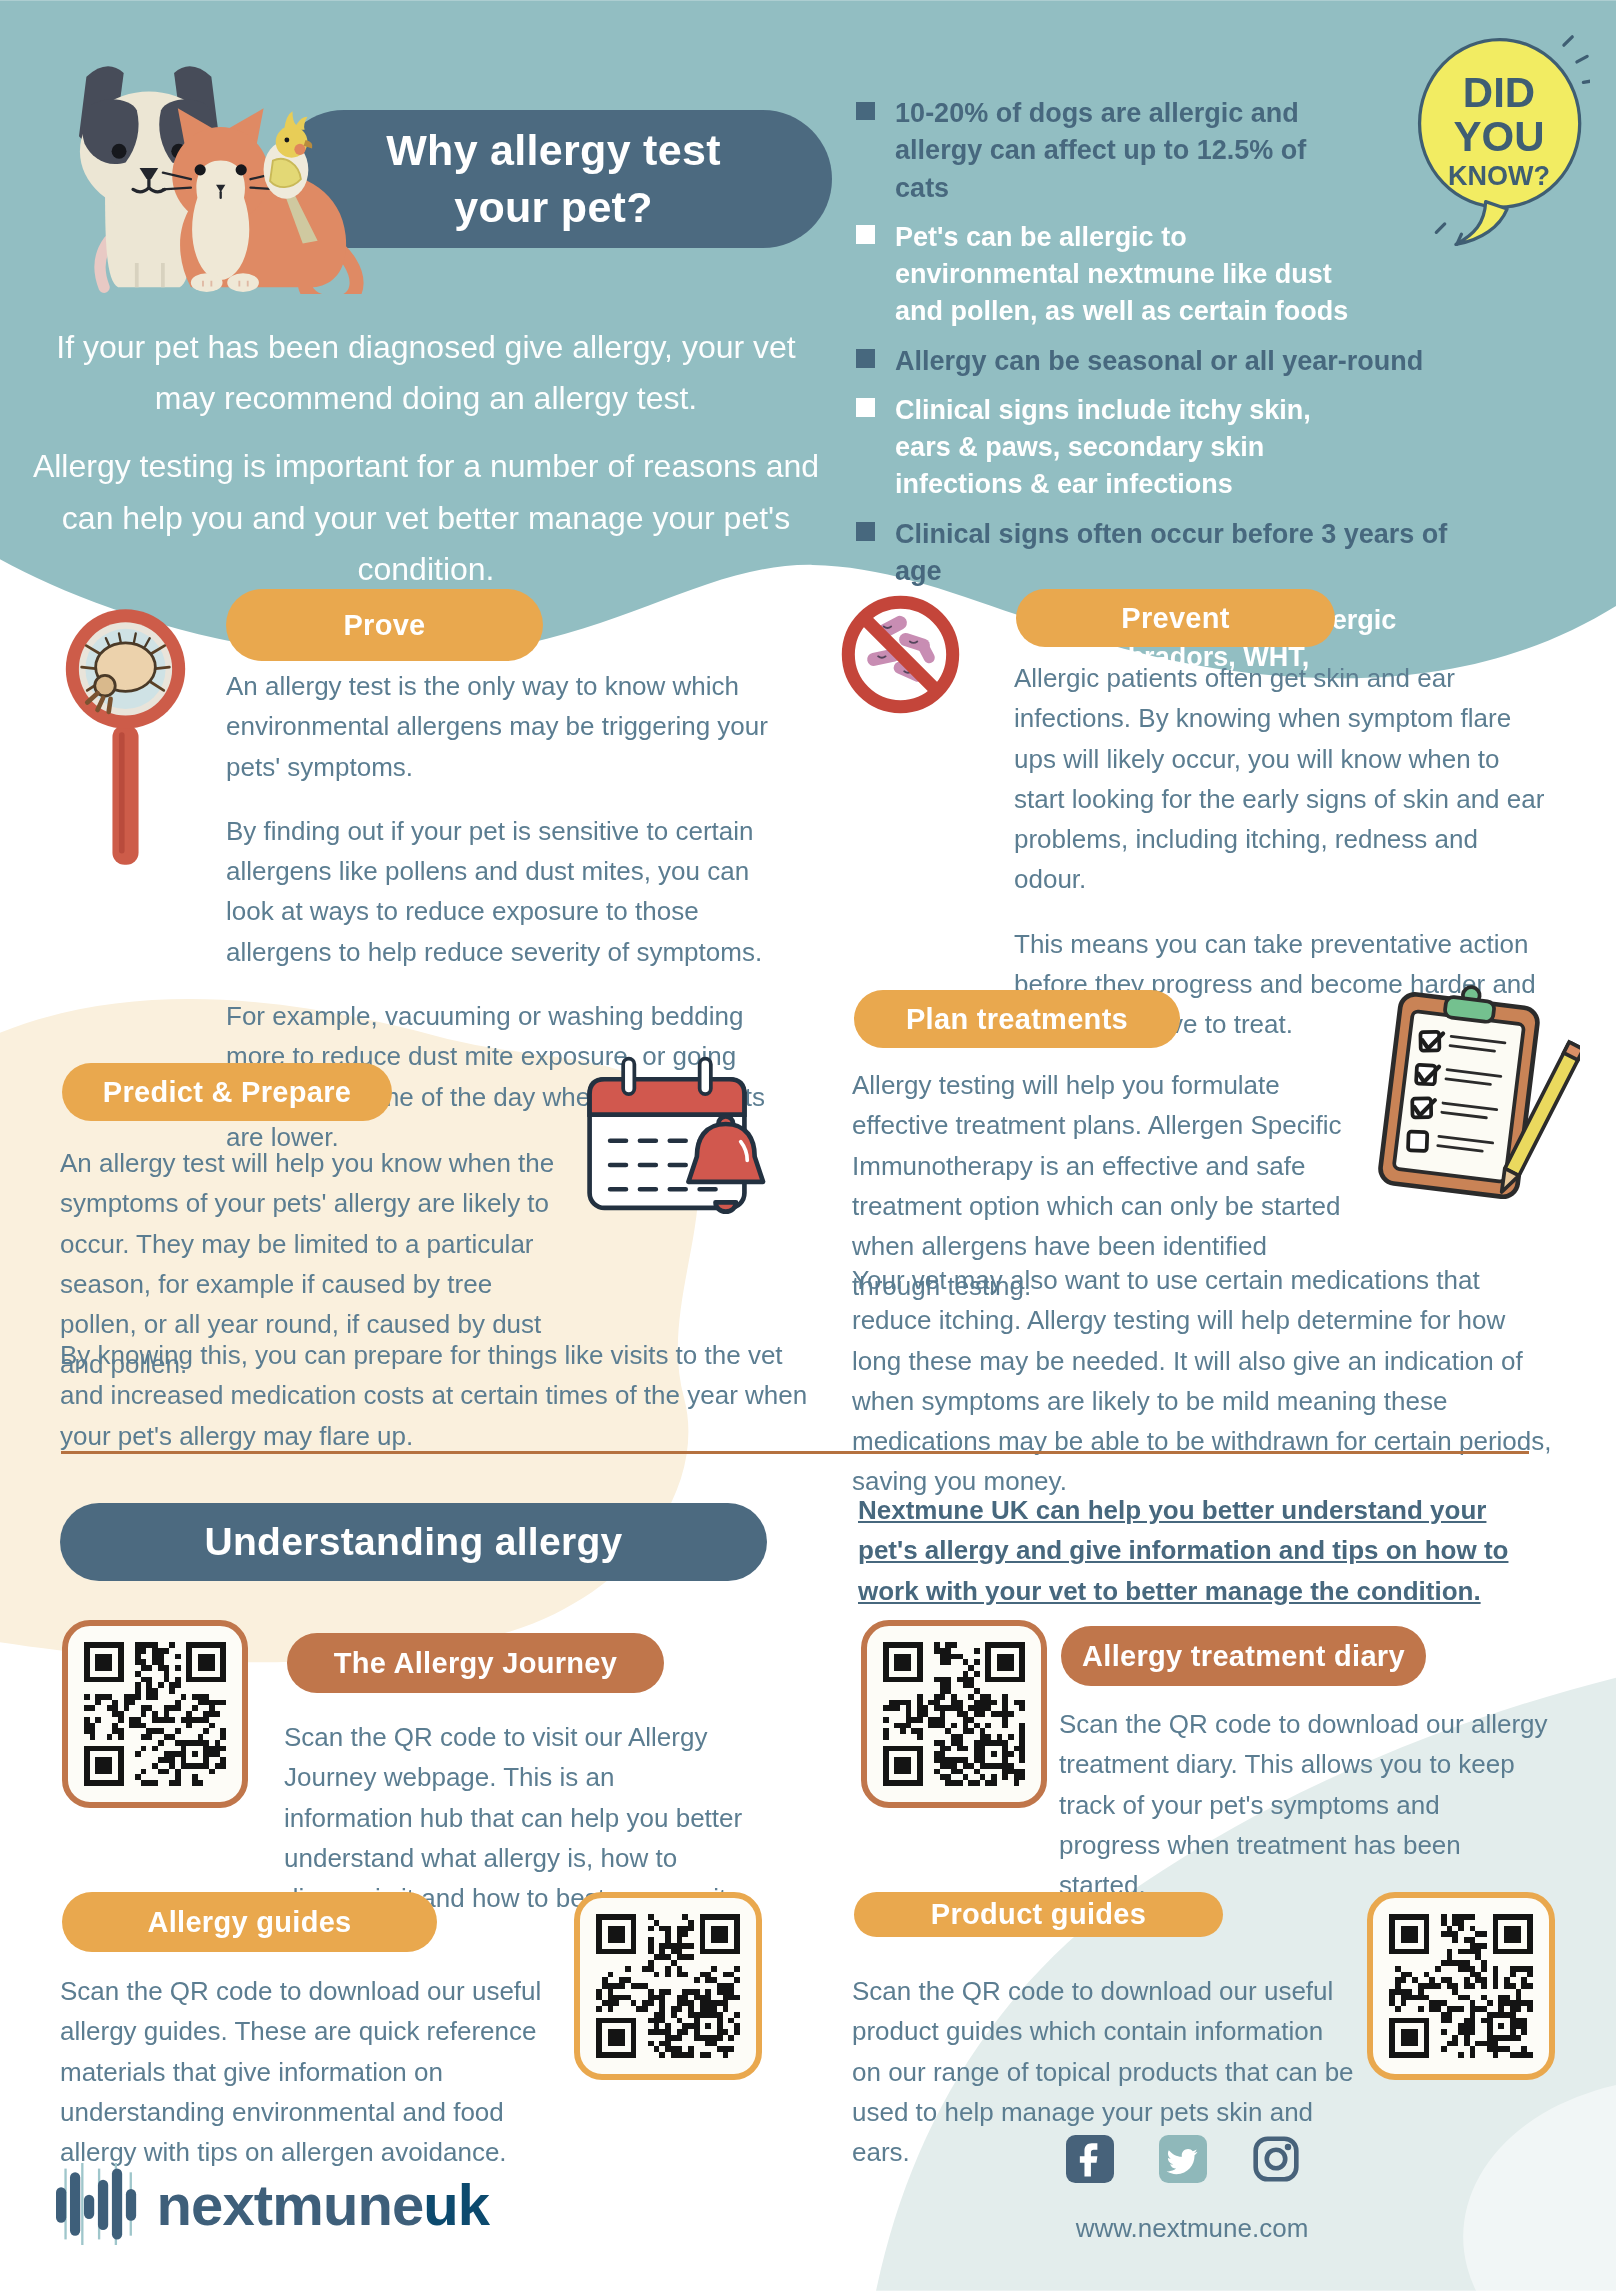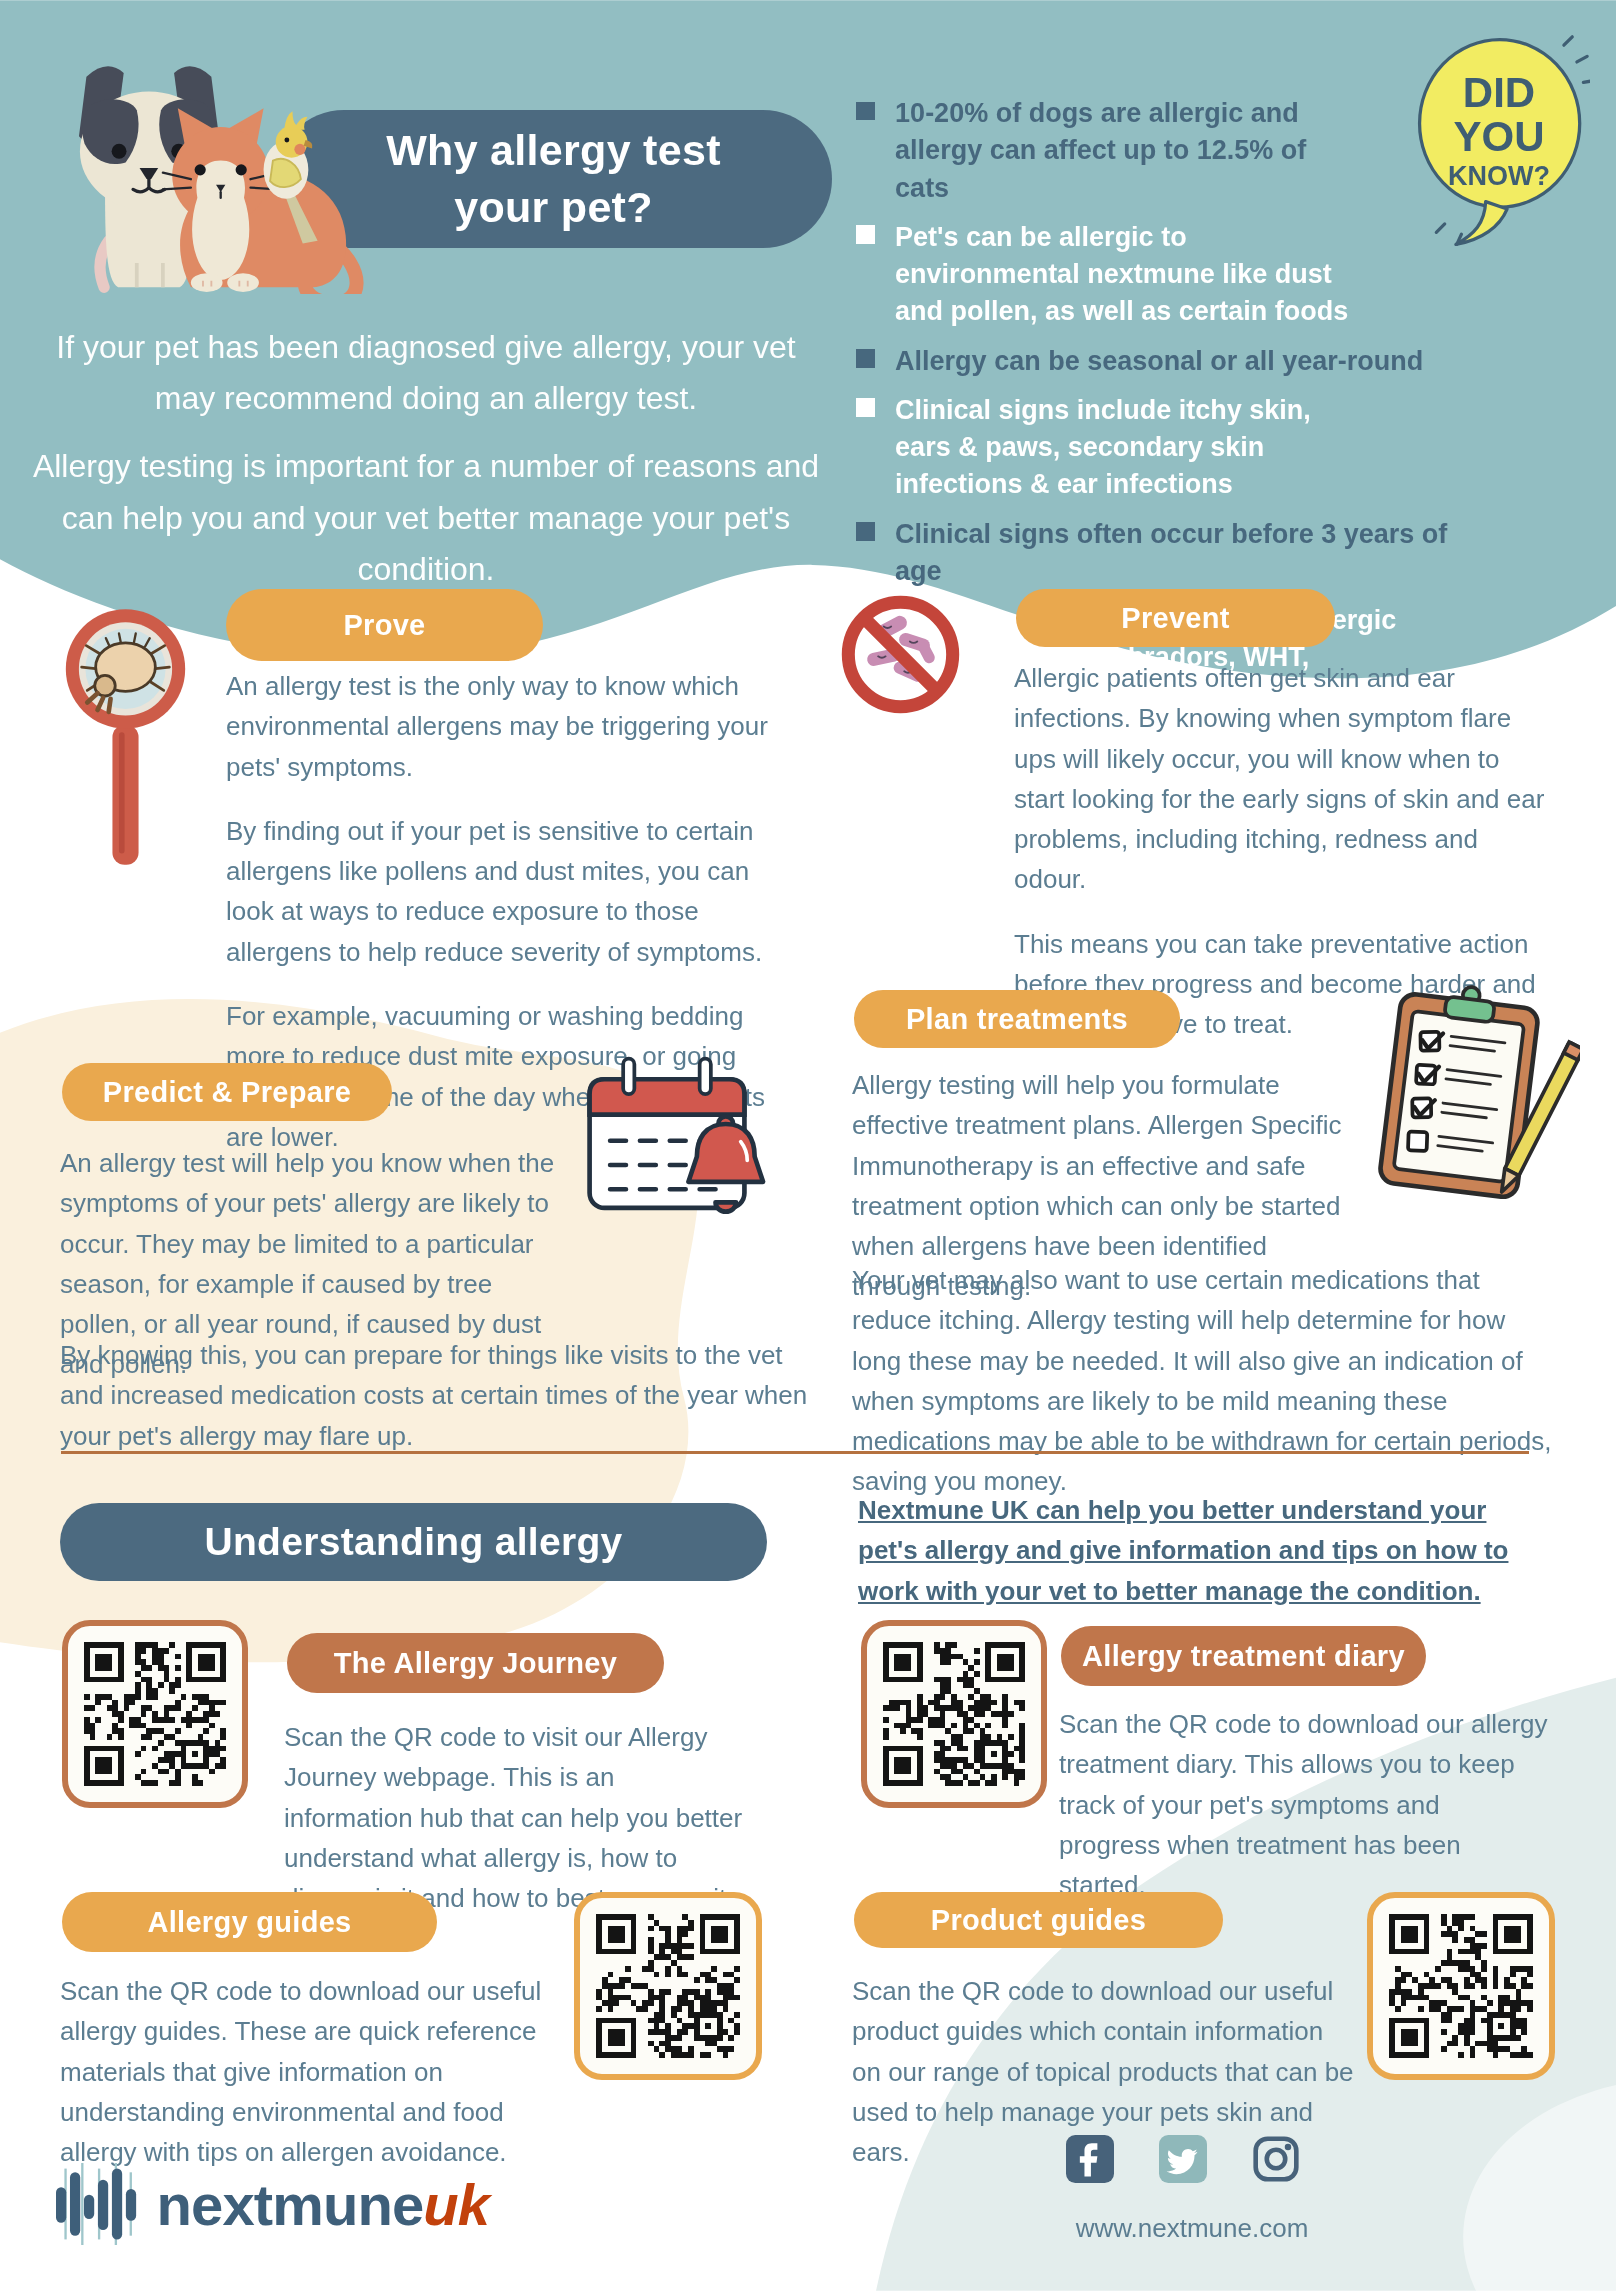--- a/index.html
+++ b/index.html
@@ -50,21 +50,21 @@
     position:absolute;left:0;top:37px;width:172px;text-align:center;
     color:#3f5e73;font-weight:bold;line-height:1.04;
   }
   .dyk-text .l1,.dyk-text .l2{font-size:42px;display:block;}
   .dyk-text .l3{font-size:27px;display:block;margin-top:3.7px;}
 
   .divider{background:#b5713f;}
 
   .brand-row{display:flex;align-items:center;gap:18.6px;}
   .brand-text{font-size:58px;font-weight:bold;letter-spacing:-0.9px;}
-  .brand-main{color:#3e5f7a;} .brand-suffix{color:#c2410c;font-style:italic;}
+  .brand-main{color:#3e5f7a;} .brand-suffix{color:#0c4a6e;}
 
   .social-row{display:flex;gap:45px;align-items:center;}
   .website{color:#5b7d91;font-size:26px;text-align:center;}
 </style>
 </head>
 <body>
 
 <div class="page">
 
   <svg class="bg-svg" width="1616" height="2291" viewBox="0 0 1734 2458">
@@ -920,21 +920,21 @@
           <rect x="20" y="2" width="3" height="3"></rect>
           <rect x="0" y="18" width="7" height="7"></rect>
           <rect x="1" y="19" width="5" height="5" fill="#fdfcf7"></rect>
           <rect x="2" y="20" width="3" height="3"></rect>
           <rect x="17" y="17" width="5" height="5"></rect>
           <rect x="18" y="18" width="3" height="3" fill="#fdfcf7"></rect>
           <rect x="19" y="19" width="1" height="1"></rect>
         </svg></div>
   </div>
 
-  <div class="abs pill amber section-pill z1" style="left:854px;top:1892px;width:369px;height:56px;">
+  <div class="abs pill amber section-pill z1" style="left:854px;top:1892px;width:369px;height:45px;">
     <span>Product guides</span>
   </div>
   <div class="abs body-text z1" style="left:852px;top:1971px;width:503px;">
     <p>Scan the QR code to download our useful product guides which contain information on our range of topical products that can be used to help manage your pets skin and ears.</p>
   </div>
   <div class="abs qr-box amber z1" style="left:1367px;top:1892px;width:188px;height:188px;">
     <div class="qr-pattern"><svg viewBox="0 0 25 25" width="100%" height="100%" preserveAspectRatio="none" shape-rendering="crispEdges" fill="#141414">
           <rect x="9" y="0" width="1" height="1"></rect>
           <rect x="11" y="0" width="1" height="1"></rect>
           <rect x="12" y="0" width="1" height="1"></rect>

